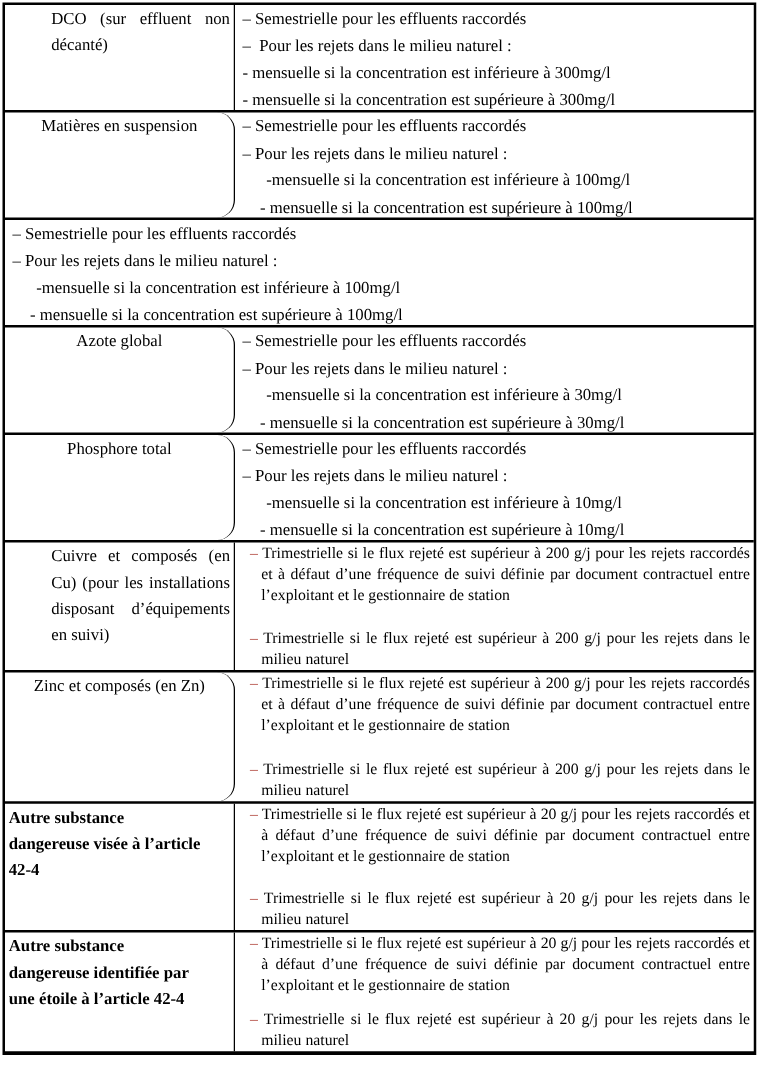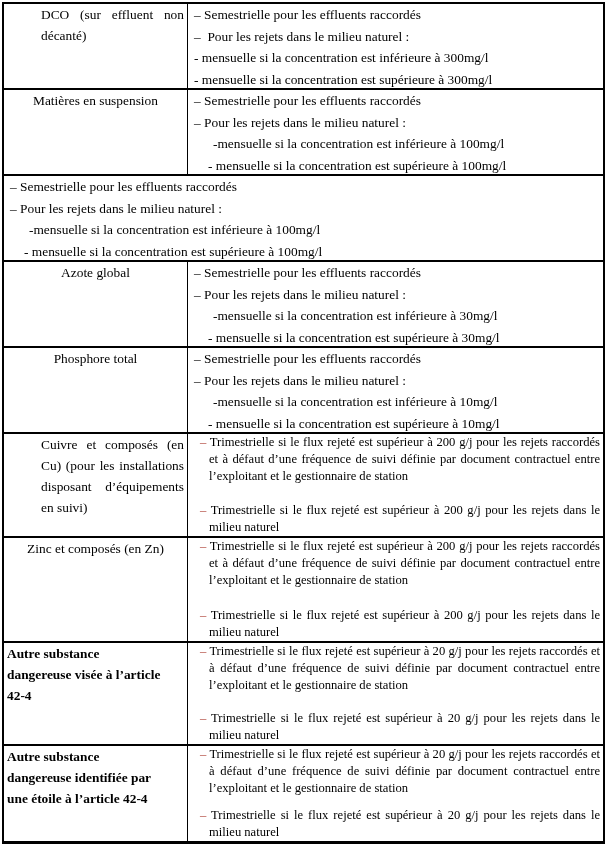--- a/index.html
+++ b/index.html
@@ -33,21 +33,21 @@
     overflow: hidden;
   }
   .param {
     width: 184px;
     border-right: 1px solid #000;
     font-size: 13.4px;
     line-height: 21px;
     padding: 0 3px;
   }
   .pa-just   { text-align: justify; padding-left: 37px; padding-right: 3px; }
-  .pa-center { text-align: center; }
+  .pa-center { text-align: center; border-radius: 14px; }
   .pa-left   { padding-left: 3px; padding-right: 20px; font-weight: bold; }
   .freq {
     flex: 1;
     padding: 0 2px 0 6px;
   }
   .line {
     font-size: 13.4px;
     line-height: 21.5px;
     white-space: pre;
   }

